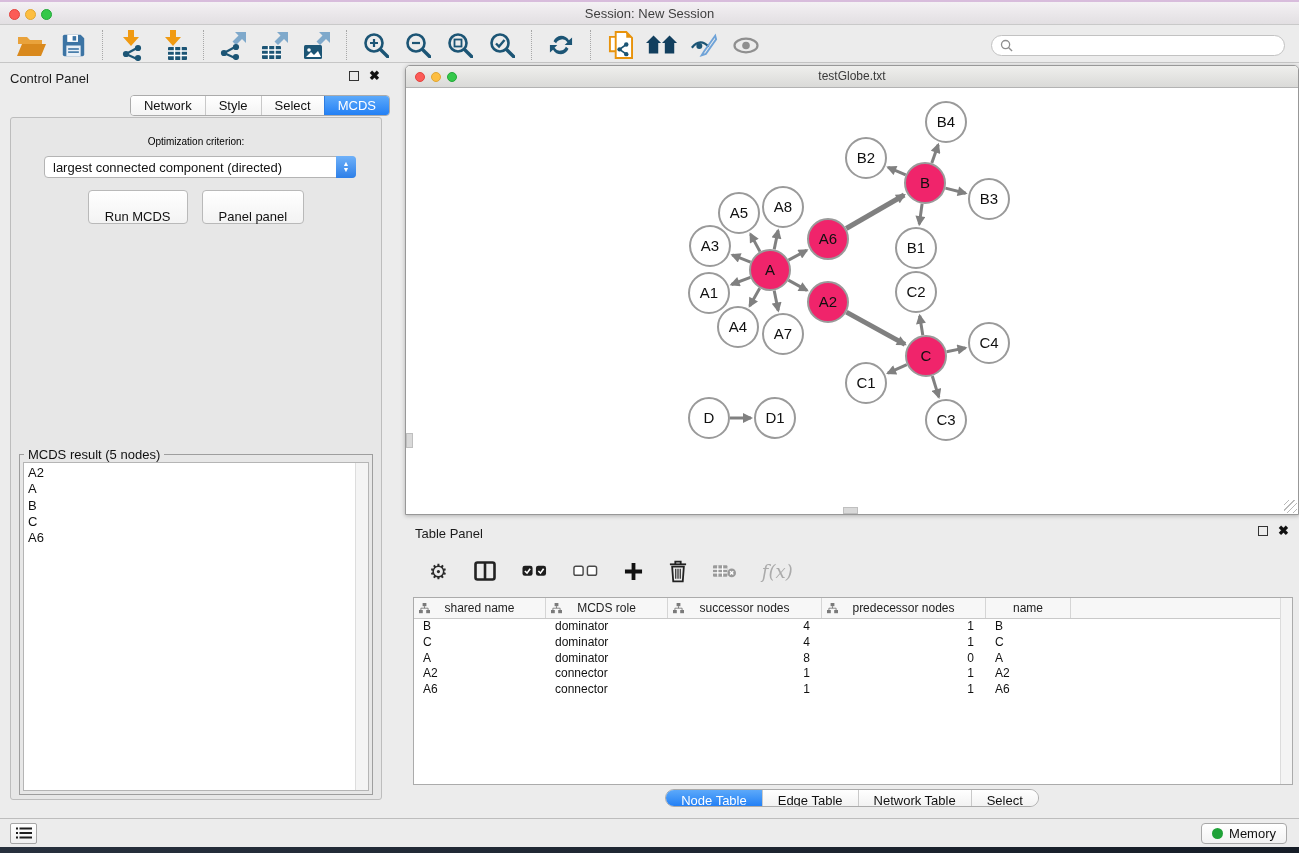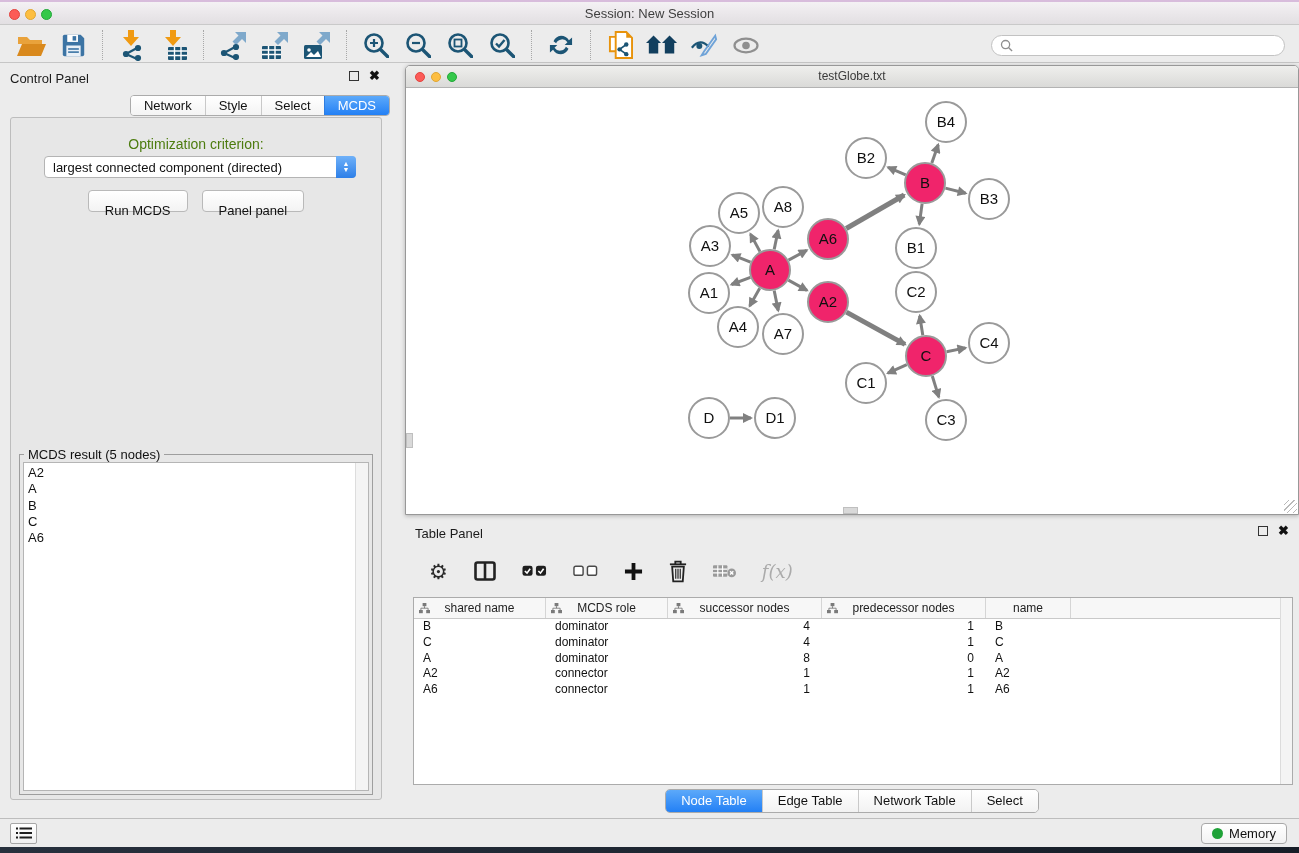--- a/index.html
+++ b/index.html
@@ -47,33 +47,33 @@
   .tab-group { display:flex; border:1px solid #ABABAB; border-radius:4px; overflow:hidden;
     background:#fff; height:21px; }
   .tab { padding:0 13px; font-size:13px; line-height:20px; color:#111;
     background:linear-gradient(#FFFFFF,#F4F4F4); border-left:1px solid #C9C9C9; }
   .tab:first-child { border-left:none; }
   .tab.selected { background:linear-gradient(#5CA9FA,#2380F5); color:#fff; border-left-color:#2E7DE0; }
 
   .content-box { position:absolute; left:10px; top:54px; width:372px; height:683px;
     background:#E7E7E7; border:1px solid #BDBDBD; border-radius:3px; }
   .opt-label { position:absolute; left:0; right:0; top:18px; text-align:center;
-    font-size:14px; color:#4d7c0f; }
+    font-size:10px; color:#000000; }
   .dropdown { position:absolute; left:33px; top:38px; width:312px; height:22px;
     background:#fff; border:1px solid #B4B4B4; border-radius:4px;
     display:flex; align-items:center; }
   .dropdown .dd-text { flex:1; font-size:13px; padding-left:8px; color:#111;
     white-space:nowrap; overflow:hidden; }
   .dd-stepper { width:20px; height:22px; margin:-1px -1px -1px 0;
     background:linear-gradient(#6FB1F9,#2D7FE8); border-radius:0 4px 4px 0;
     display:flex; flex-direction:column; align-items:center; justify-content:center;
     color:#fff; font-size:7px; line-height:6px; }
   .btn-row { position:absolute; left:0; right:0; top:72px; display:flex;
     justify-content:center; gap:14px; }
-  .btn { height:22px; padding:10px 16px; font-size:13px; line-height:20px; color:#111;
+  .btn { height:22px; padding:16px 16px; font-size:13px; line-height:20px; color:#111;
     background:linear-gradient(#FFFFFF,#F3F3F3); border:1px solid #B9B9B9; border-radius:4px; }
 
   .fieldset { position:absolute; left:8px; right:8px; top:336px; bottom:4px;
     border:1px solid #9E9E9E; }
   .legend { position:absolute; top:-8px; left:4px; background:#E7E7E7;
     padding:0 4px; font-size:13px; color:#111; }
   .list-box { position:absolute; left:3px; right:3px; top:7px; bottom:3px;
     background:#fff; border:1px solid #B5B5B5; }
   .list-scroll { position:absolute; right:0; top:0; bottom:0; width:13px;
     background:#F4F4F4; border-left:1px solid #DDD; }
@@ -119,21 +119,21 @@
     align-items:center; justify-content:center; gap:5px; font-size:12px; color:#222;
     position:relative; }
   .th .tree-ic { position:absolute; left:5px; top:5px; }
   .tbody { position:absolute; left:0; right:12px; top:21px; bottom:0; overflow:hidden; }
   .tr { display:flex; height:15.8px; }
   .td { font-size:12px; color:#111; line-height:15.8px; white-space:nowrap; overflow:hidden; }
   .td.al { text-align:left; padding-left:9px; }
   .td.ar { text-align:right; padding-right:12px; }
 
   .tp-tabs { position:absolute; left:0; right:0; top:271px; display:flex; justify-content:center; }
-  .tp-tab-group { display:flex; border:1px solid #ABABAB; border-radius:5px; overflow:hidden; height:24px; }
+  .tp-tab-group { display:flex; border:1px solid #ABABAB; border-radius:11px; overflow:hidden; height:18px; }
   .tp-tab { padding:0 15px; font-size:13px; line-height:21px; color:#111;
     background:linear-gradient(#FFFFFF,#F2F2F2); border-left:1px solid #C9C9C9; }
   .tp-tab:first-child { border-left:none; }
   .tp-tab.selected { background:linear-gradient(#5CA9FA,#2380F5); color:#fff; border-left-color:#2E7DE0; }
 
   
   .statusbar { position:absolute; left:0; top:818px; width:100%; height:29px;
     background:#ECECEC; border-top:1px solid #BDBDBD; }
   .list-btn { position:absolute; left:10px; top:4px; width:27px; height:21px;
     background:linear-gradient(#FFF,#F0F0F0); border:1px solid #A6A6A6; border-radius:2px;

